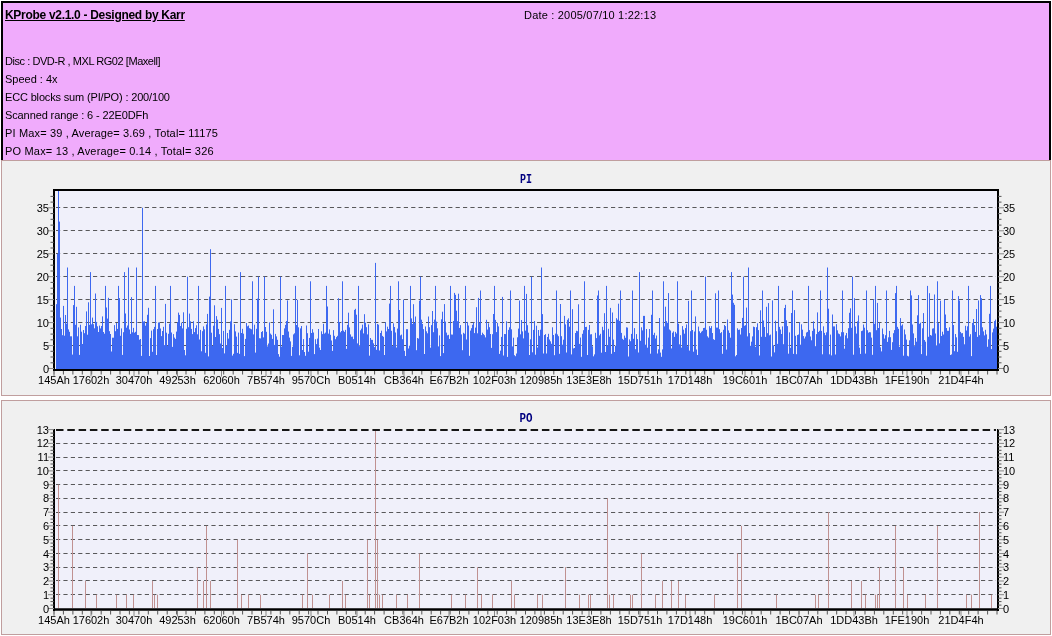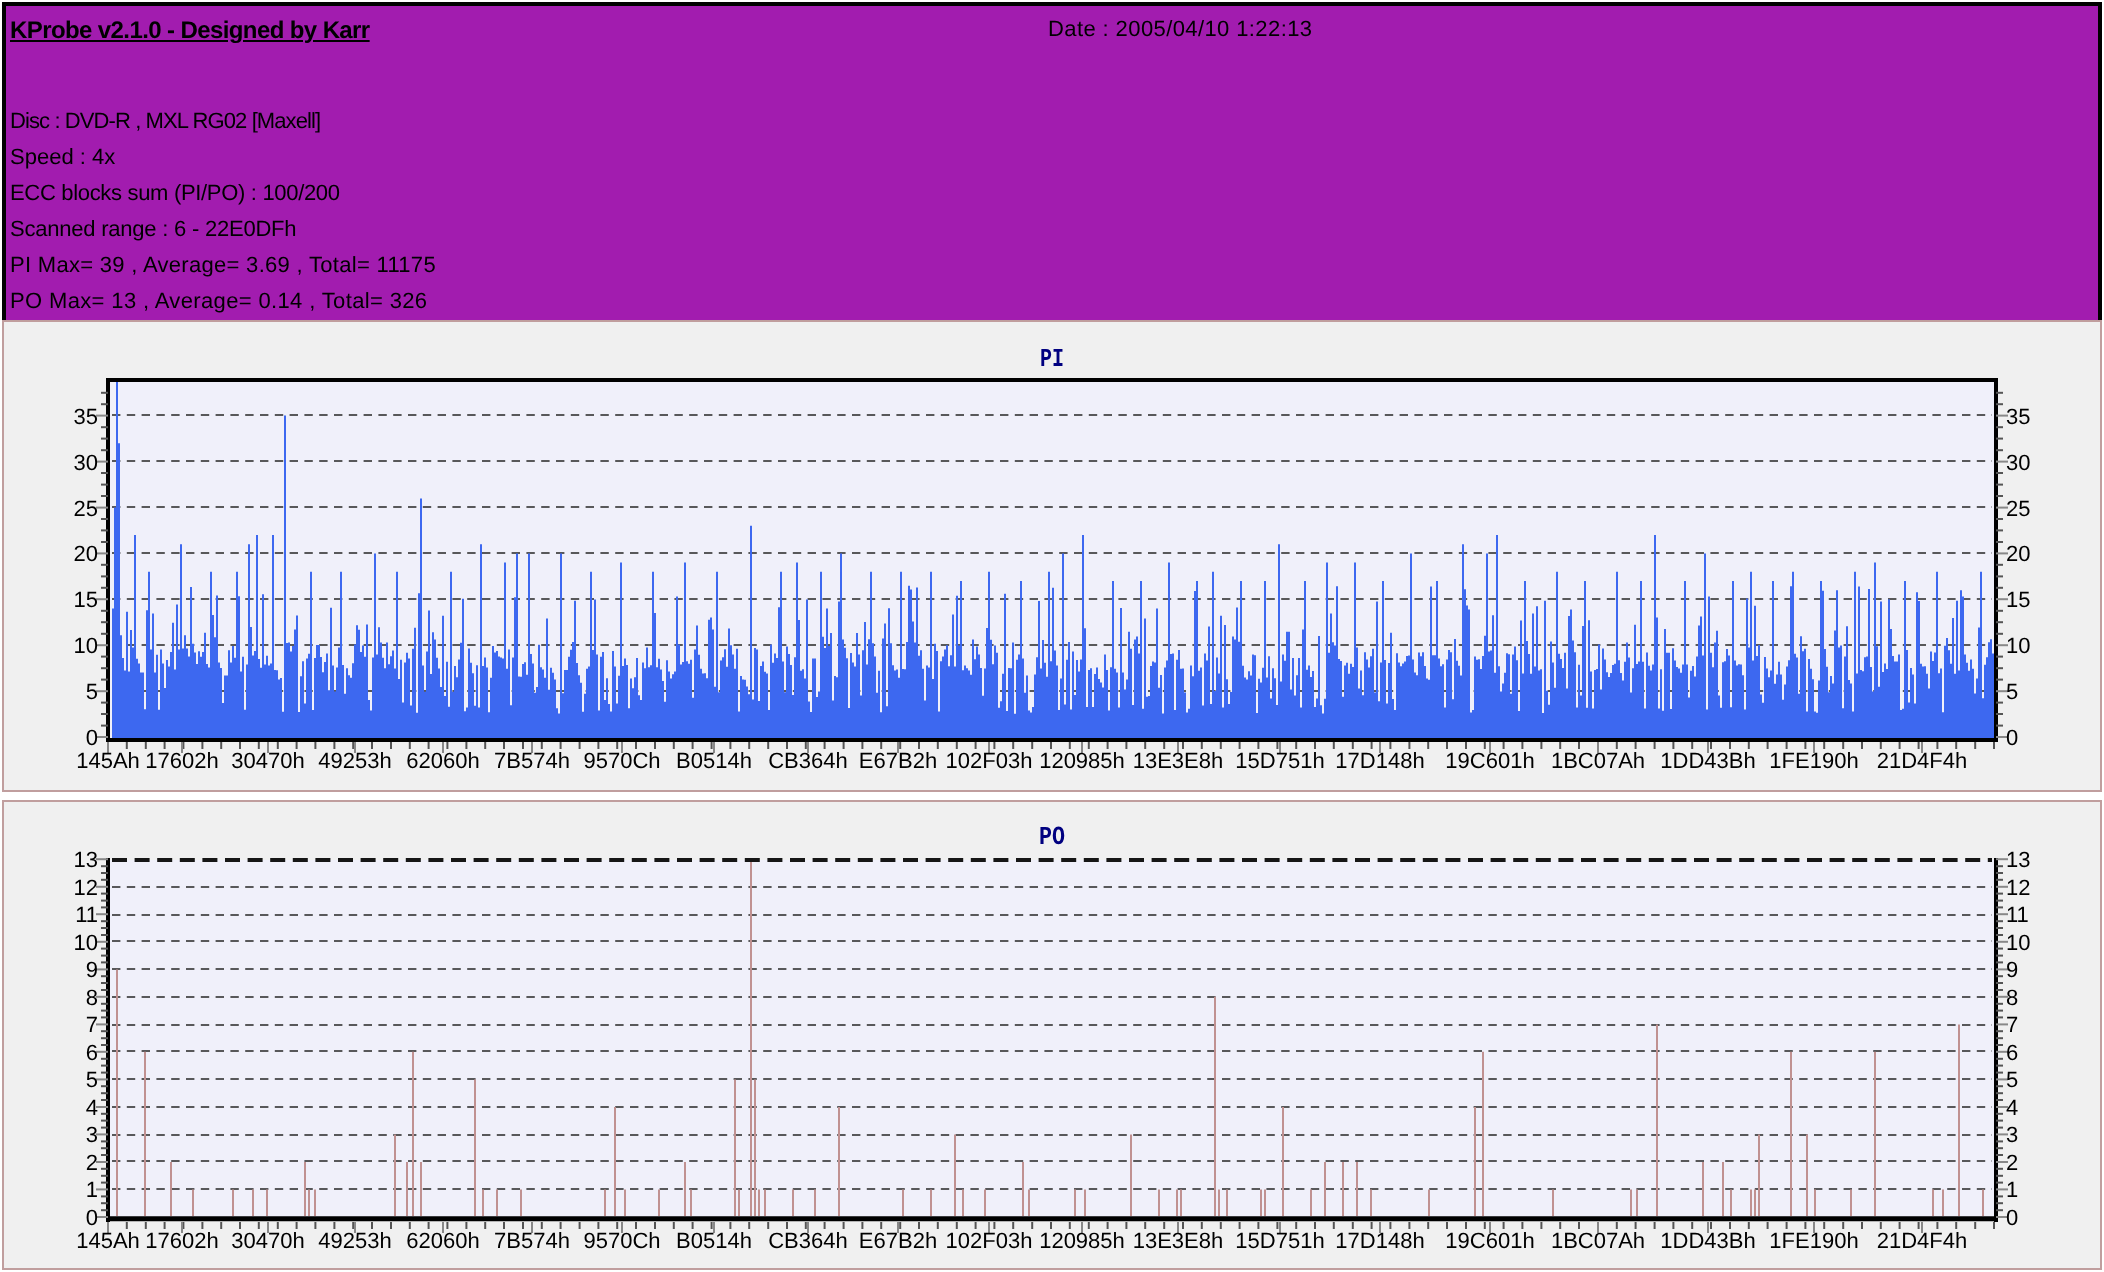--- a/index.html
+++ b/index.html
@@ -1,31 +1,31 @@
 <!DOCTYPE html>
 <html><head><meta charset="utf-8"><style>
 html,body{margin:0;padding:0;width:1052px;height:636px;background:#fff;overflow:hidden}
 *{box-sizing:border-box}
-#hdr{position:absolute;left:1px;top:1px;width:1050px;height:161px;background:#a21caf;border:2px solid #000;font:11px "Liberation Sans",sans-serif;color:#000}
+#hdr{position:absolute;left:1px;top:1px;width:1050px;height:161px;background:#f0abfc;border:2px solid #000;font:11px "Liberation Sans",sans-serif;color:#000}
 #title{position:absolute;left:2px;top:5px;font-size:12px;font-weight:bold;text-decoration:underline;letter-spacing:-0.3px}
 #date{position:absolute;left:521px;top:6px;letter-spacing:0.2px}
 .hl{position:absolute;left:2px}
 .panel{position:absolute;left:1px;width:1050px;background:#F0F0F0;border:1px solid #C09E9E}
 #p1{top:160px;height:236px}
 #p2{top:400px;height:235px}
 svg{position:absolute;left:0;top:0}
 text{font:11px "Liberation Sans",sans-serif;fill:#000}
 .t{font:bold 13px "Liberation Mono",monospace;fill:#000080}
 </style></head><body>
 <div id="hdr">
 <div id="title">KProbe v2.1.0 - Designed by Karr</div>
-<div id="date">Date : 2005/04/10 1:22:13</div>
+<div id="date">Date : 2005/07/10 1:22:13</div>
     <div class="hl" style="top:52px;letter-spacing:-0.45px">Disc : DVD-R , MXL RG02 [Maxell]</div>
     <div class="hl" style="top:70px;letter-spacing:0px">Speed : 4x</div>
-    <div class="hl" style="top:88px;letter-spacing:-0.16px">ECC blocks sum (PI/PO) : 100/200</div>
+    <div class="hl" style="top:88px;letter-spacing:-0.16px">ECC blocks sum (PI/PO) : 200/100</div>
     <div class="hl" style="top:106px;letter-spacing:-0.11px">Scanned range : 6 - 22E0DFh</div>
     <div class="hl" style="top:124px;letter-spacing:0.15px">PI Max= 39 , Average= 3.69 , Total= 11175</div>
     <div class="hl" style="top:142px;letter-spacing:0.18px">PO Max= 13 , Average= 0.14 , Total= 326</div>
 </div>
 <div class="panel" id="p1">
 <svg width="1048" height="234" viewBox="2 164 1048 234">
 <text class="t" x="526" y="186" text-anchor="middle" textLength="12" lengthAdjust="spacingAndGlyphs">PI</text>
 <rect x="55.0" y="193.0" width="942.0" height="180.0" fill="#F0F0FA"></rect>
 <g stroke="#58585a" stroke-dasharray="4.2,3.2" stroke-width="1">
 <line x1="56.0" y1="348.5" x2="996.0" y2="348.5"></line>

